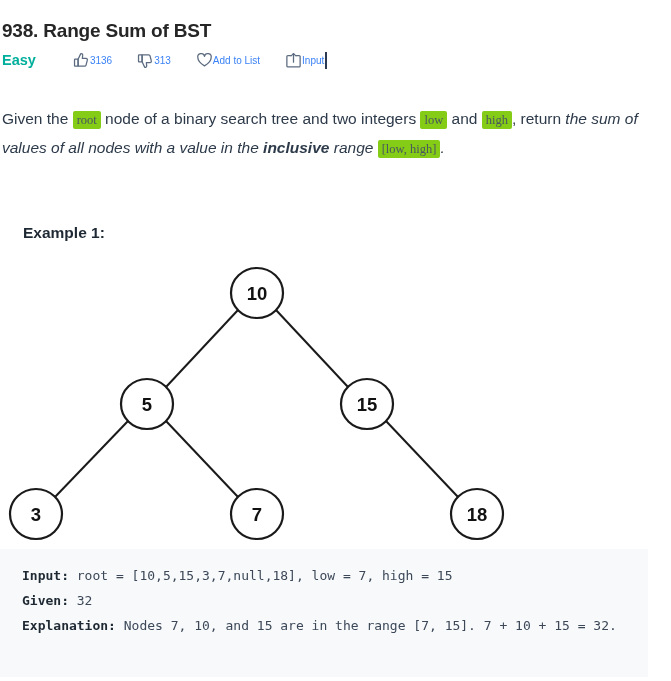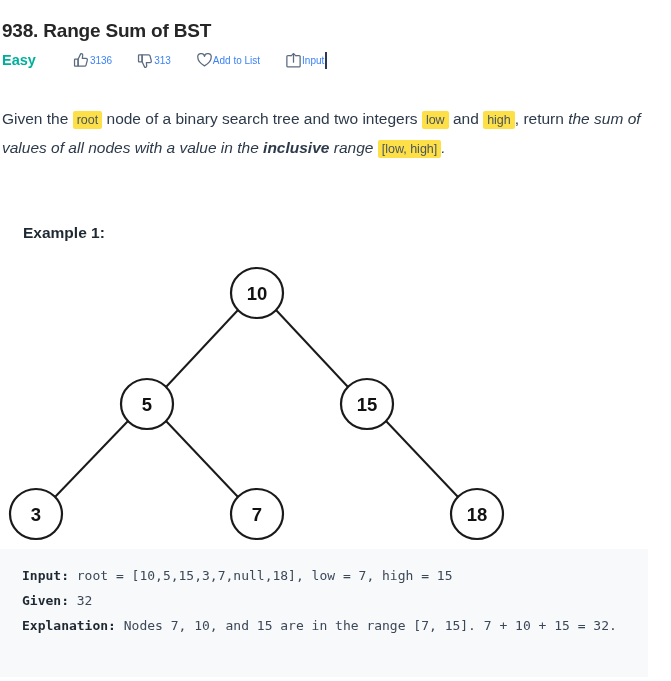--- a/index.html
+++ b/index.html
@@ -82,23 +82,23 @@
     color: #2d3a4a;
   }
   .description .ln2 {
     font-style: italic;
   }
   .description b {
     font-weight: bold;
     font-style: italic;
   }
   code.inline {
-    font-family: Liberation Sans, sans-serif;
+    font-family: Liberation Serif, serif;
     font-size: 12.5px;
-    background: #fde047;
+    background: #84cc16;
     color: #4a5560;
     padding: 2px 4px;
     border-radius: 2px;
     font-style: normal;
     white-space: pre;
   }
 
   
   .example-heading {
     position: absolute;

